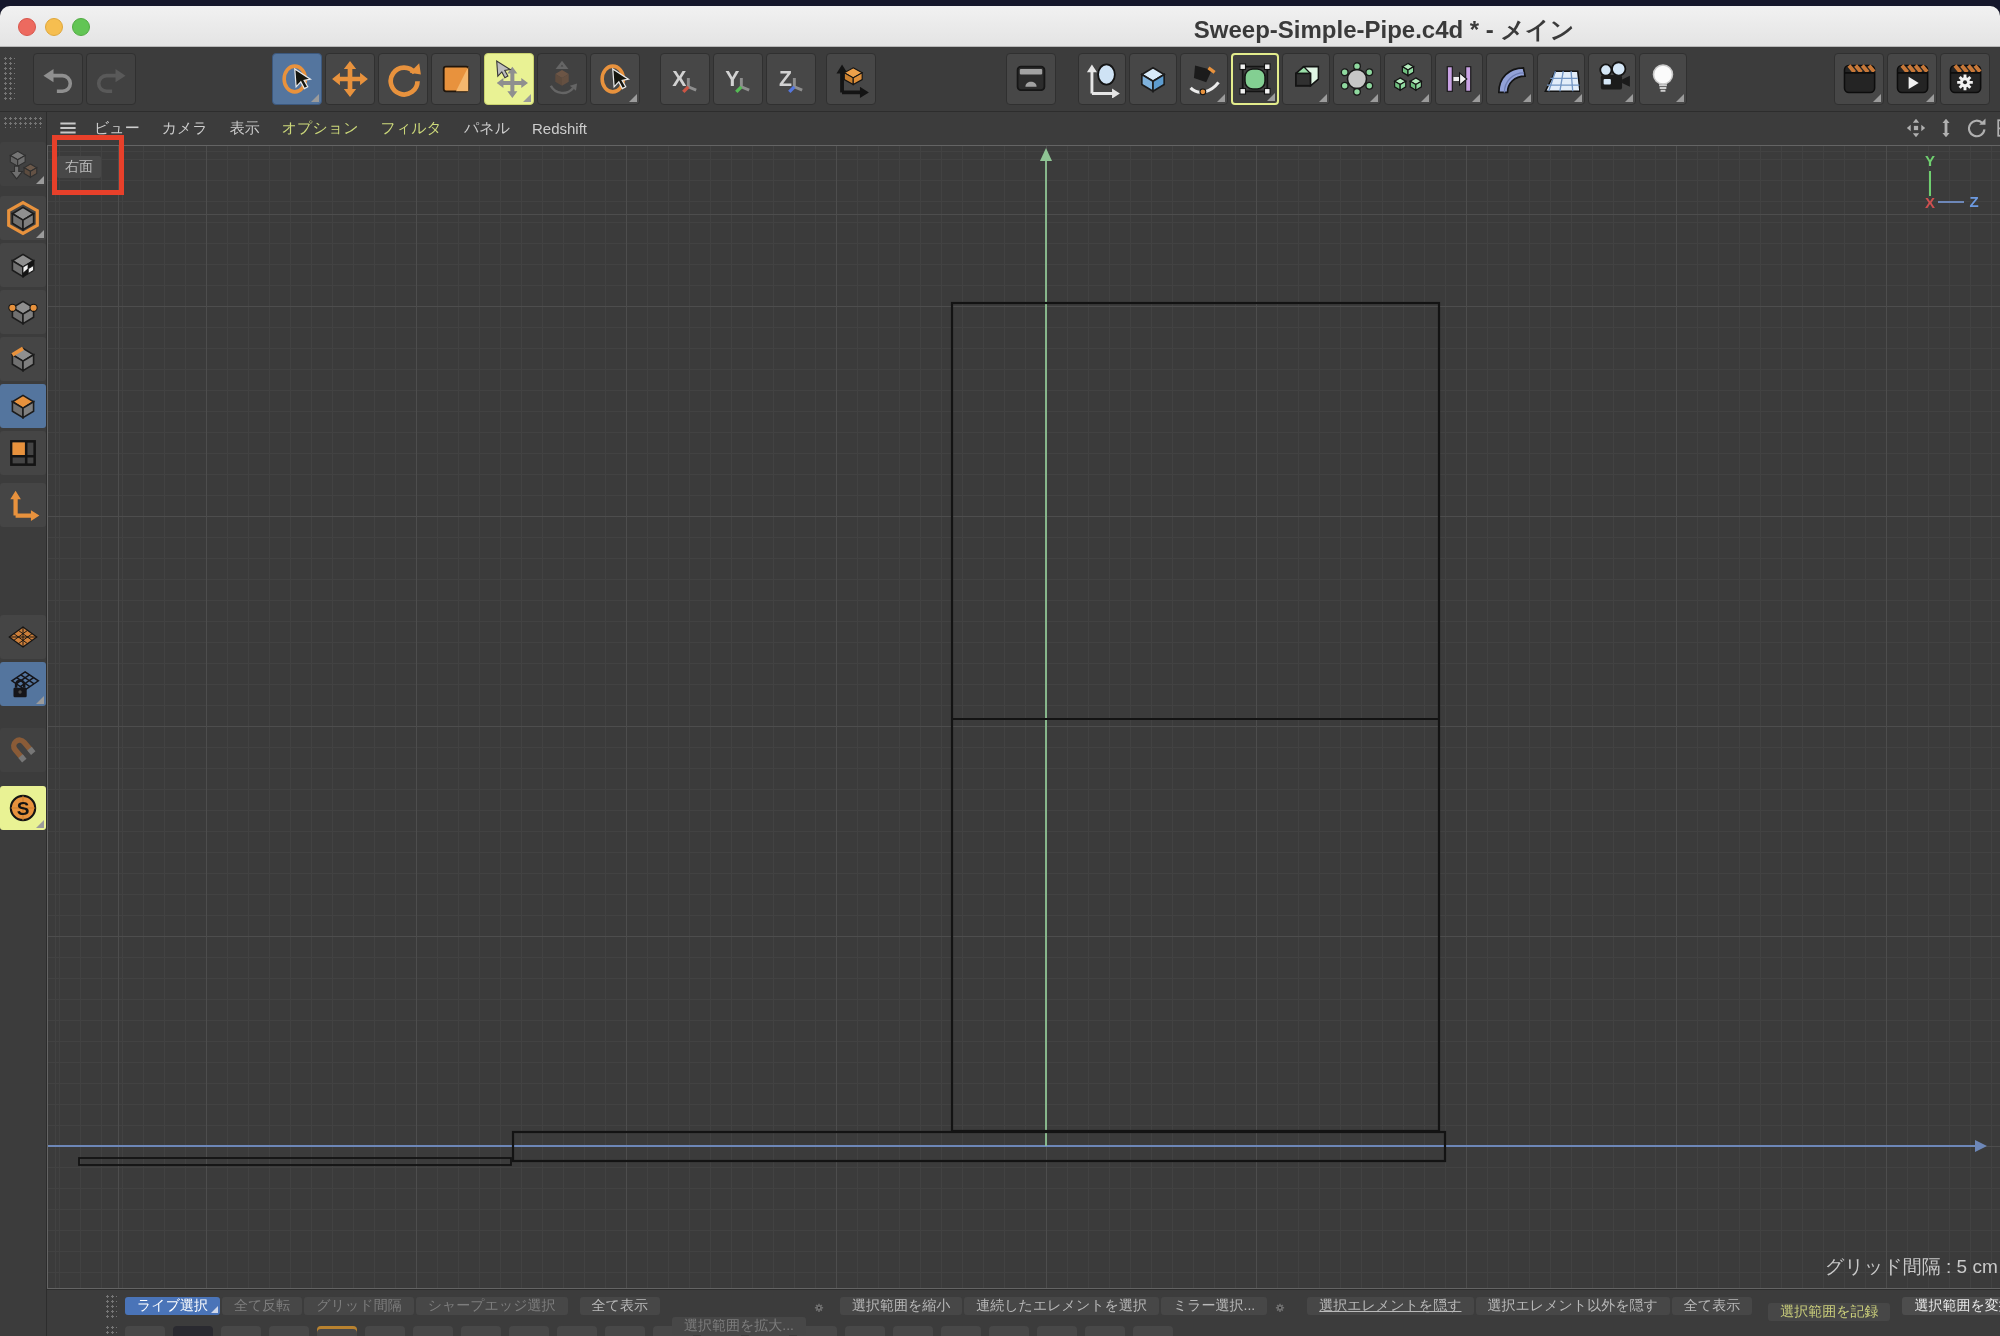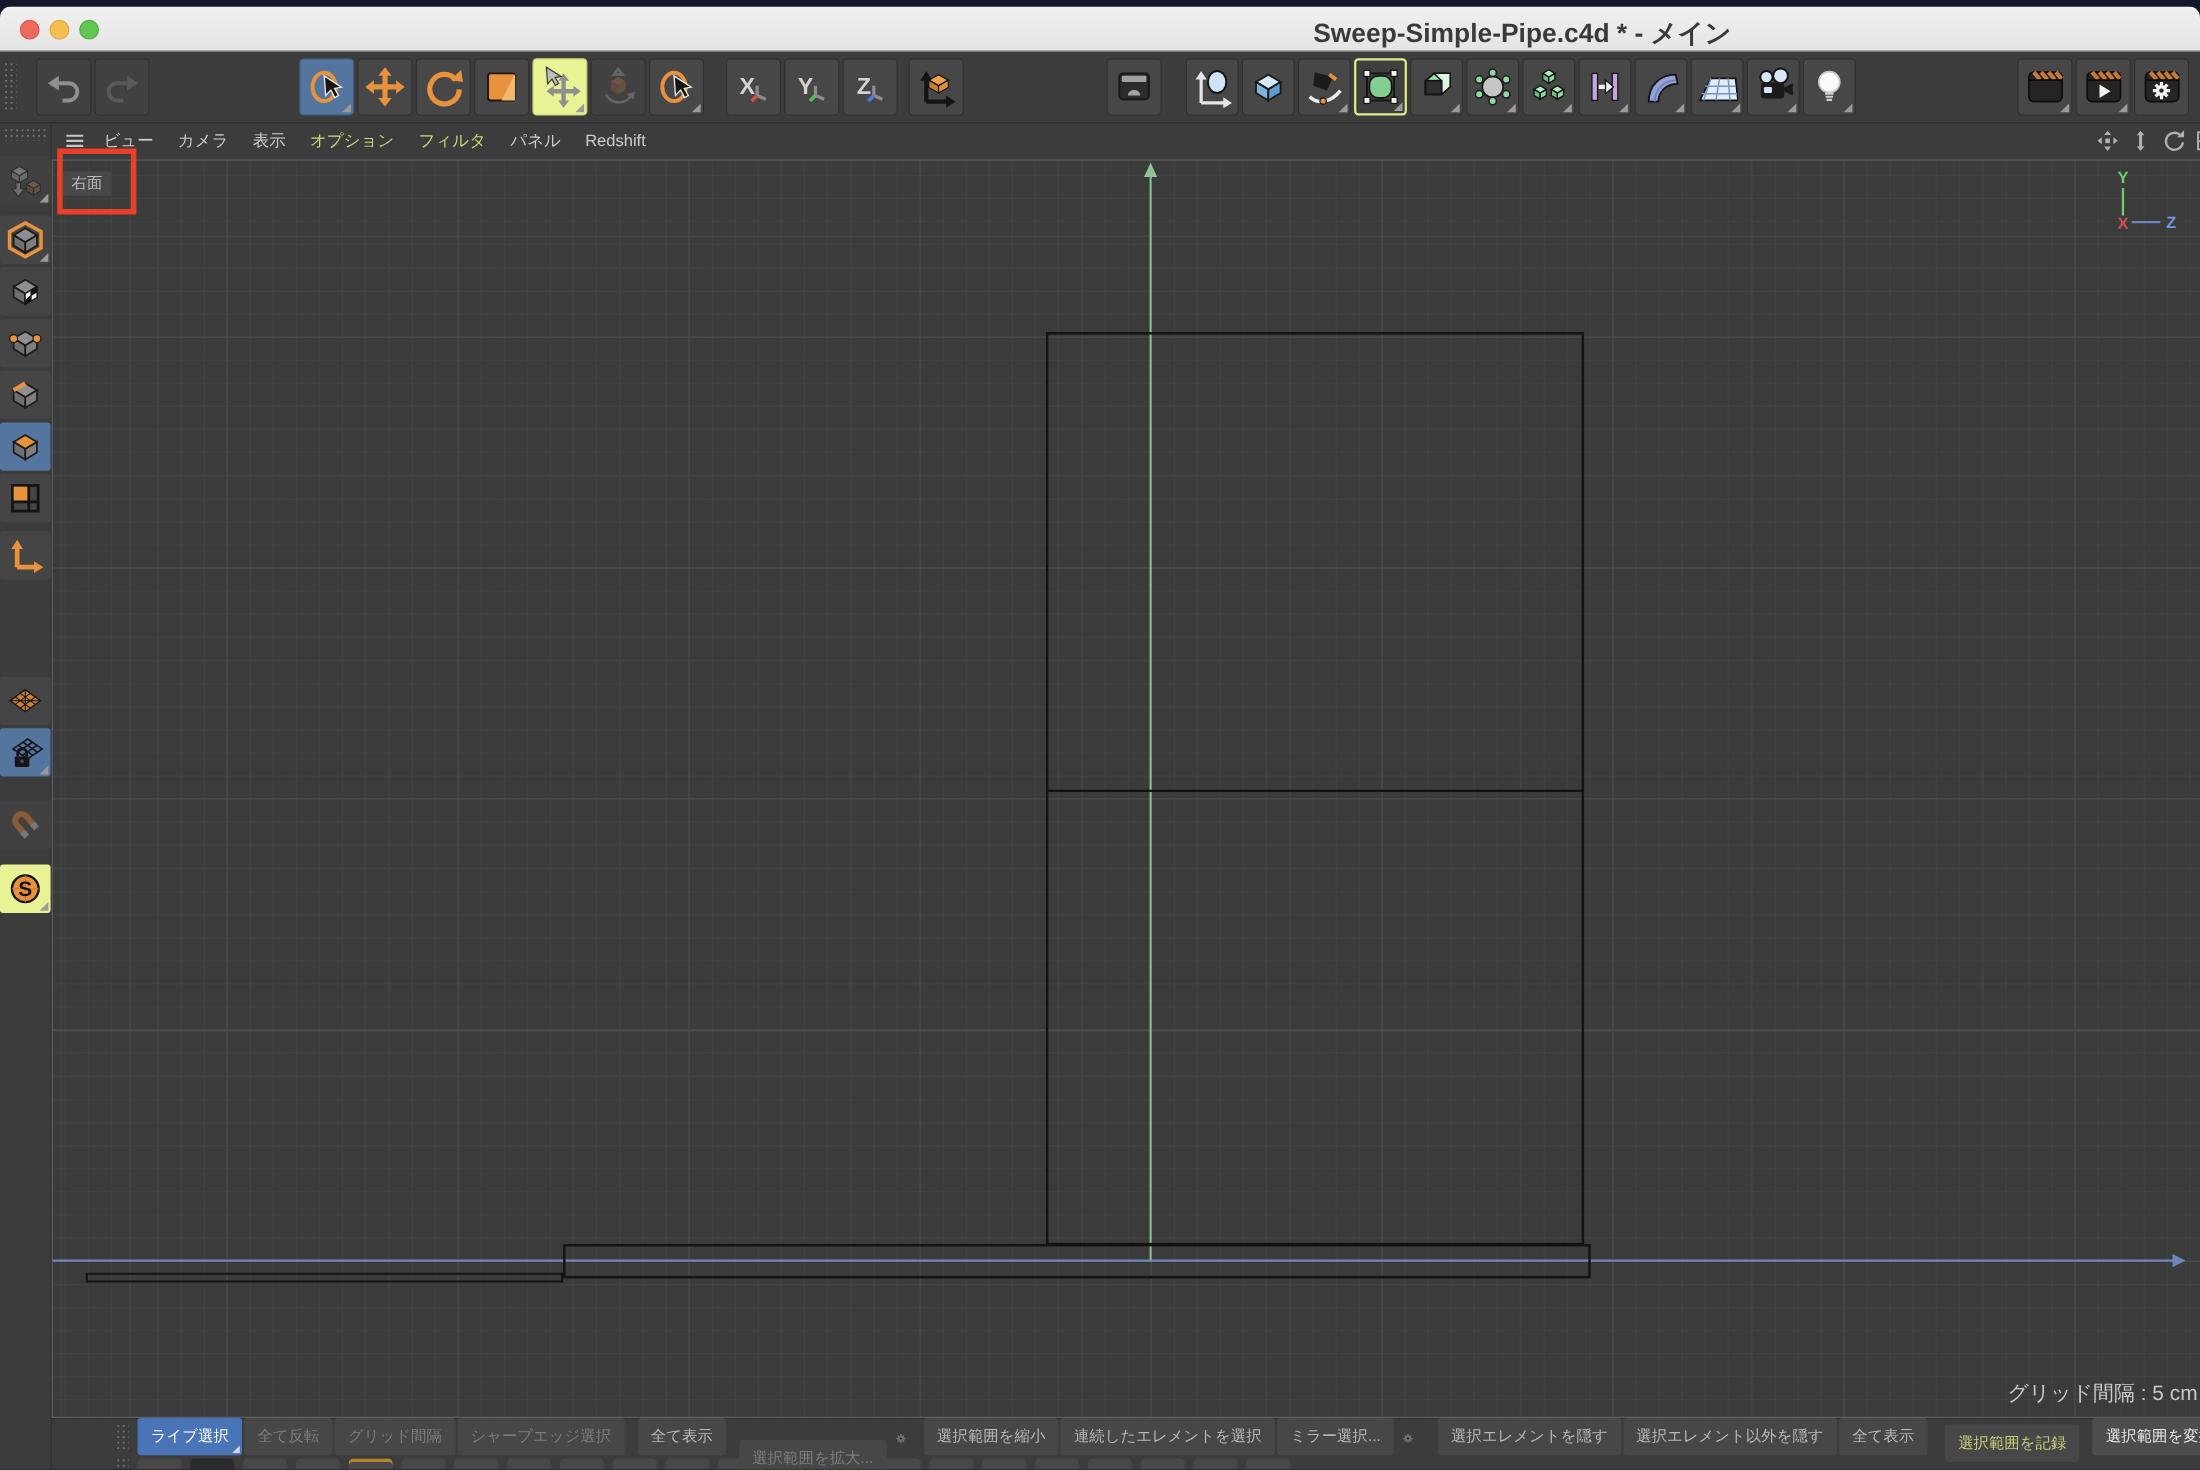--- a/index.html
+++ b/index.html
@@ -51,21 +51,21 @@
       repeating-linear-gradient(to right,#424242 0 1px,transparent 1px 21px),
       repeating-linear-gradient(to bottom,#424242 0 1px,transparent 1px 21px);
     background-position:158px 0,0 160px,11px 0,0 13px;}
   .viewport svg.scene{position:absolute;left:0;top:0;}
   .view-label{position:absolute;left:9px;top:10px;background:#484848;color:#bcbcbc;font-size:14px;padding:2px 8px;border-radius:2px;}
   .grid-interval{position:absolute;right:28px;bottom:8px;color:#c9c9c9;font-size:19px;}
   .annotation-box{position:absolute;left:52px;top:129px;width:62px;height:50px;border:5px solid #e8402a;z-index:40;}
   
   .btoolbar{height:32px;background:#3c3c3c;border-top:1px solid #2e2e2e;display:flex;align-items:center;padding-left:58px;}
   .btoolbar .handle{width:12px;height:24px;margin-right:8px;}
-  .bbtn{height:34px;display:flex;align-items:center;padding:0 12px;margin-right:2px;background:#474747;border-radius:3px;font-size:14px;white-space:nowrap;position:relative;color:#b9b9b9;}
+  .bbtn{height:18px;display:flex;align-items:center;padding:0 12px;margin-right:2px;background:#474747;border-radius:3px;font-size:14px;white-space:nowrap;position:relative;color:#b9b9b9;}
   .bbtn.b-active{background:#4a74b8;color:#ffffff;}
   .bbtn.b-dim{color:#7d7d7d;}
   .bbtn.b-record{color:#c9cd7a;}
   .bbtn.b-bright{color:#e8e8e8;background:#4d4d4d;}
   .bbtn.corner::after{border-bottom-color:#cfd8ea;border-left-width:7px;border-bottom-width:7px;}
   .bgear{width:22px;height:26px;display:flex;align-items:center;justify-content:center;margin-right:2px;}
   
   .brow{height:15px;background:#3c3c3c;overflow:hidden;display:flex;gap:8px;padding-left:58px;}
   .brow .stub{width:40px;height:26px;background:#484848;border-radius:4px;margin-top:4px;flex:none;}
   .brow .handle{width:12px;height:12px;margin-top:3px;flex:none;}
@@ -728,21 +728,21 @@
             <svg width="20" height="20" viewBox="0 0 34 34">
               <g>
                 <circle cx="17" cy="20" r="4.5" fill="#6f6f6f"></circle>
                 <g stroke="#6f6f6f" stroke-width="2.6">
                   <path d="M17 13v14M10 20h14M12.2 15.2l9.6 9.6M21.8 15.2l-9.6 9.6"></path>
                 </g>
                 <circle cx="17" cy="20" r="1.8" fill="#252525"></circle>
               </g>
             </svg>
           </div>
-          <div class="bbtn b-normal" style="margin-left: 14px;">選択エレメントを隠す</div>
+          <div class="bbtn b-normal" style="margin-left: 14px; text-decoration: underline;">選択エレメントを隠す</div>
           <div class="bbtn b-normal">選択エレメント以外を隠す</div>
           <div class="bbtn b-normal">全て表示</div>
           <div class="bbtn b-record" style="margin-left: 14px; margin-top: 12px;">選択範囲を記録</div>
           <div class="bbtn b-bright" style="margin-left: 10px;">選択範囲を変換</div>
         </div>
 
       <div class="brow" id="brow">
         <div class="handle dots"></div>
       <div class="stub"></div>
           <div class="stub" style="background: rgb(42, 42, 48);"></div>

